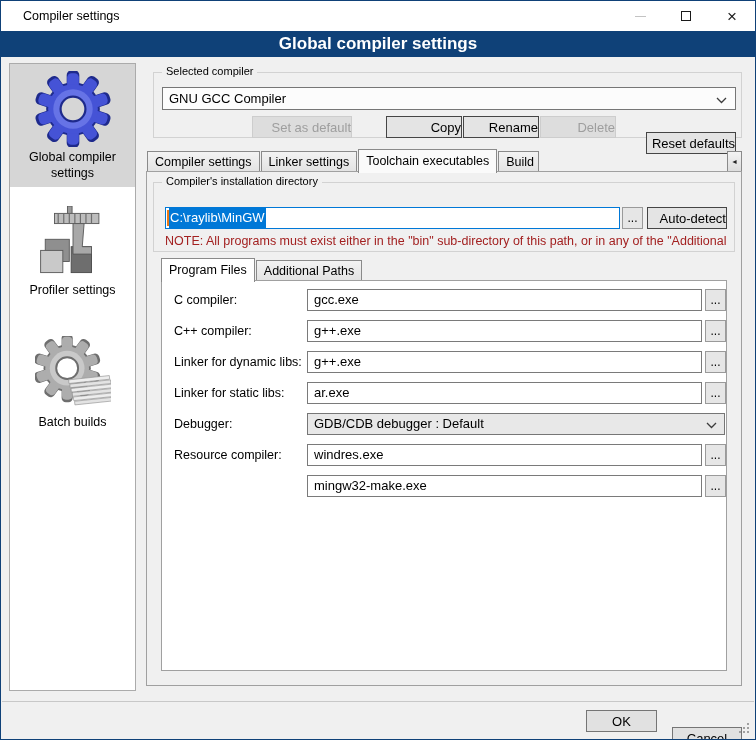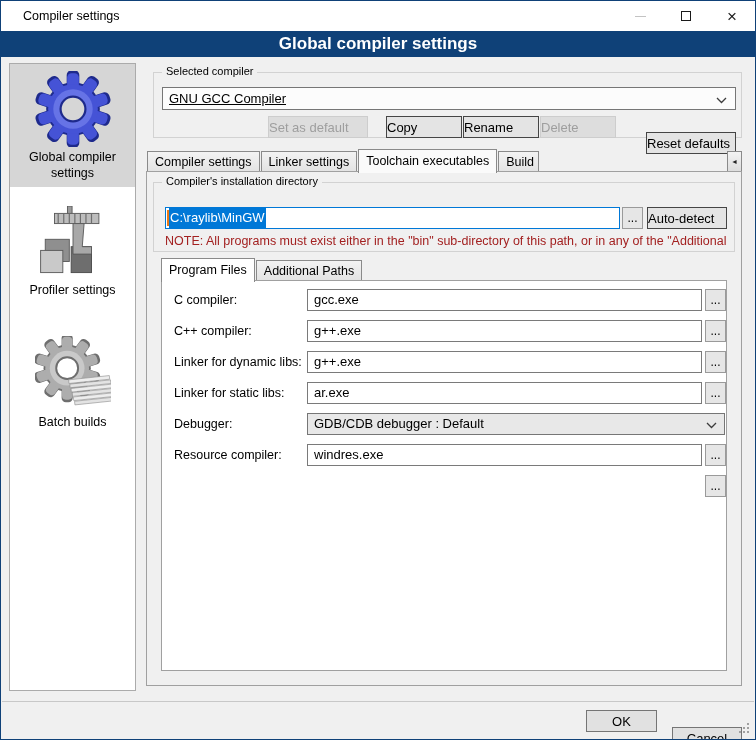--- a/index.html
+++ b/index.html
@@ -32,31 +32,31 @@
   .side-item-3 { margin-top:24px; }
 
   
   .main { position:absolute; left:145px; top:62px; width:596px; height:676px; }
 
   .groupbox { position:absolute; border:1px solid #D2D2D2; }
   .gb-label { position:absolute; top:-8px; left:8px; background:#F0F0F0; padding:0 4px; font-size:11px; }
 
   .gb1 { left:7px; top:9px; width:589px; height:66px; }
   .combo { position:absolute; border:1px solid #767676; background:#FCFCFC; height:23px;
-           line-height:21px; padding-left:6px; font-size:13px;text-decoration:underline; }
+           line-height:21px; padding-left:6px; font-size:13px; }
   .combo .chev { position:absolute; right:8px; top:9px; }
   .combo1 { left:8px; top:14px; width:574px; }
 
   .btnrow { position:absolute; left:8px; top:43px; width:574px; height:22px;
             display:flex; justify-content:flex-end; }
-  .btn { height:22px; font-size:13px; font-family:inherit; text-align:left;
+  .btn { height:22px; font-size:13px; font-family:inherit; text-align:right;
          background:#E4E4E4; border:1px solid #454545; line-height:19px; }
   .btn.disabled { background:#DDDDDD; border-color:#CDCDCD; color:#9E9E9E; }
   .b-setdef { width:100px; }
-  .b-copy   { width:76px; margin-left:18px; }
+  .b-copy   { width:76px; margin-left:34px; }
   .b-rename { width:76px; margin-left:1px; }
   .b-delete { width:76px; margin-left:1px; }
   .b-reset  { width:90px; margin-left:30px;margin-top:16px; }
 
   
   .tabstrip { position:absolute; display:flex; align-items:flex-end; height:24px; }
   .tab { height:21px; background:linear-gradient(#F3F3F3,#E2E2E2); border:1px solid #8A8A8A;
          border-bottom:none; padding:0 7px; line-height:20px; font-size:12.5px; white-space:nowrap; margin-right:1px; }
   .tab.active { height:24px; background:#FAFAFA; line-height:23px; margin-bottom:-1px; z-index:3; position:relative; }
   .tabstrip1 { left:1px; top:85px; width:595px; }
@@ -274,20 +274,21 @@
           </div>
         </div>
 
         <div class="frow r5">
           <span class="flabel">Resource compiler:</span>
           <div class="ftext"><span>windres.exe</span></div>
           <button class="browse-sm fbrowse">...</button>
         </div>
 
         <div class="frow r6">
+          <div class="ftext"><span>mingw32-make.exe</span></div>
           <button class="browse-sm fbrowse">...</button>
         </div>
 
       </div>
     </div>
   </div>
 
   <div class="footline"></div>
   <button class="footbtn b-ok">OK</button>
   <button class="footbtn b-cancel">Cancel</button>

